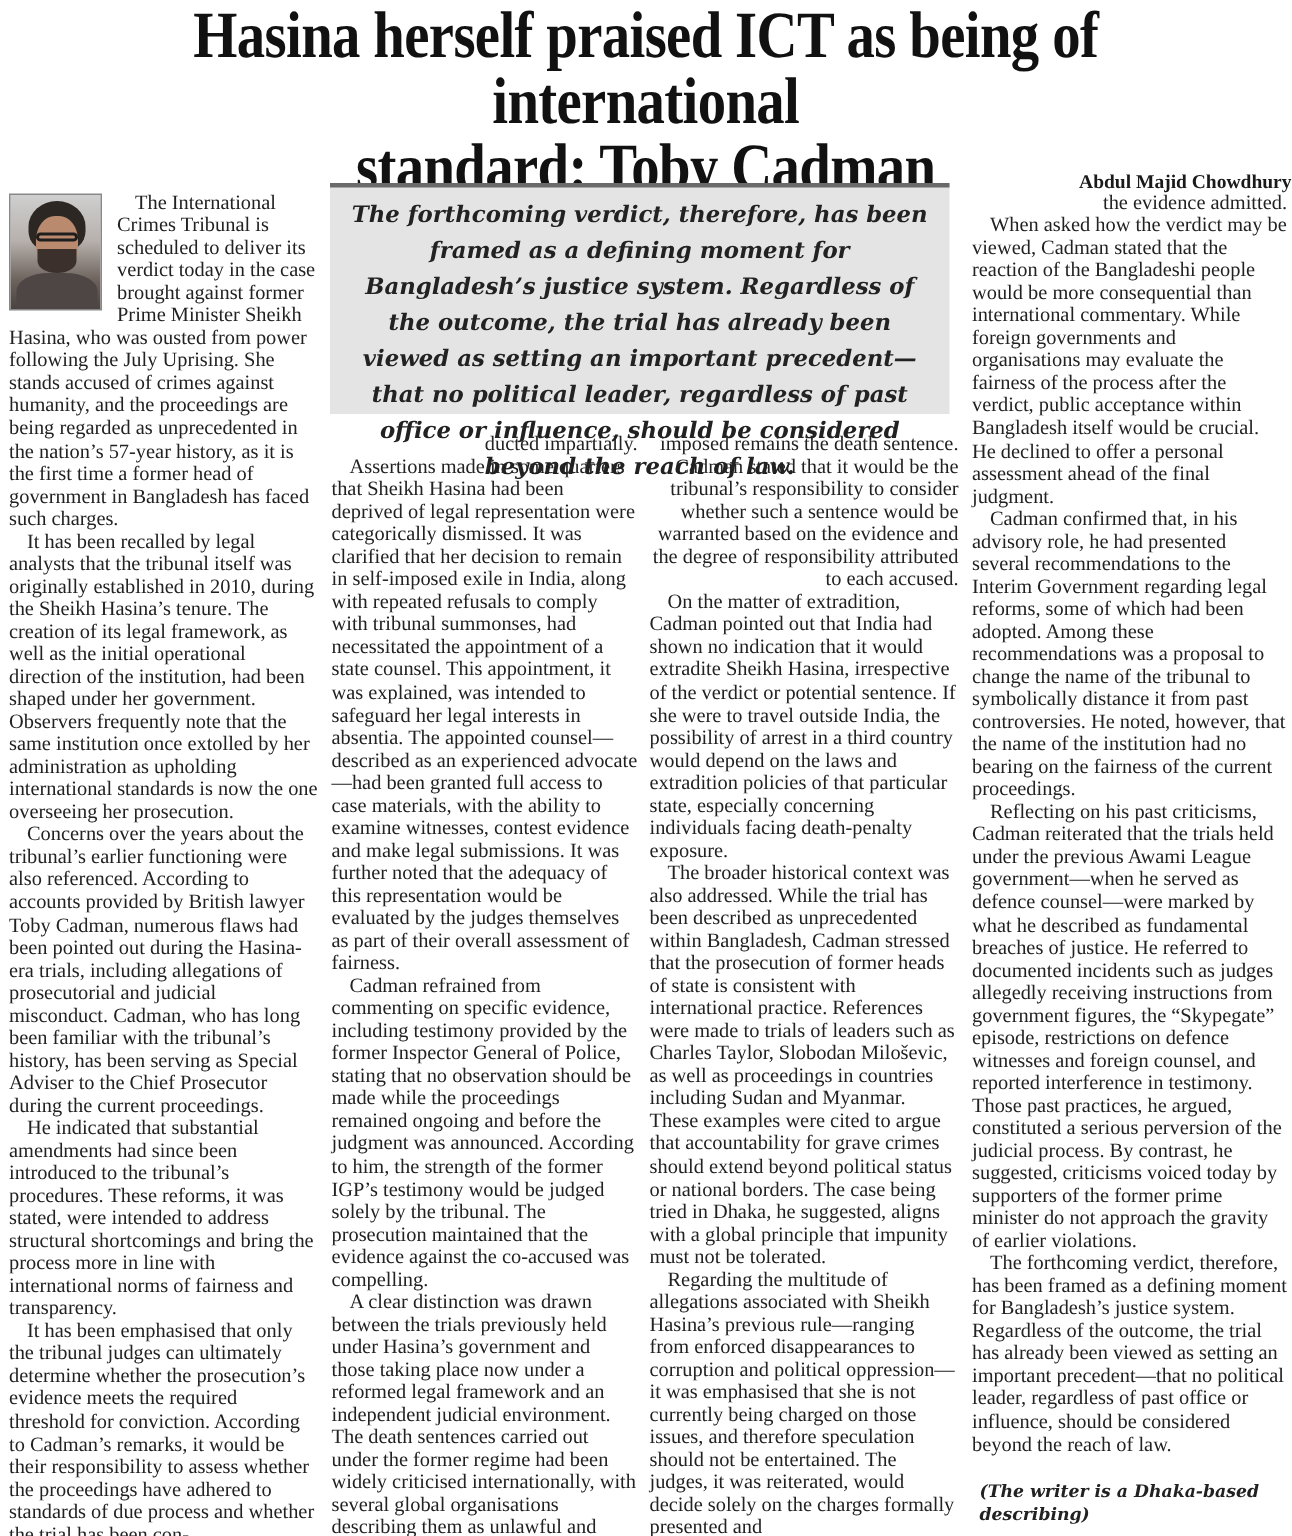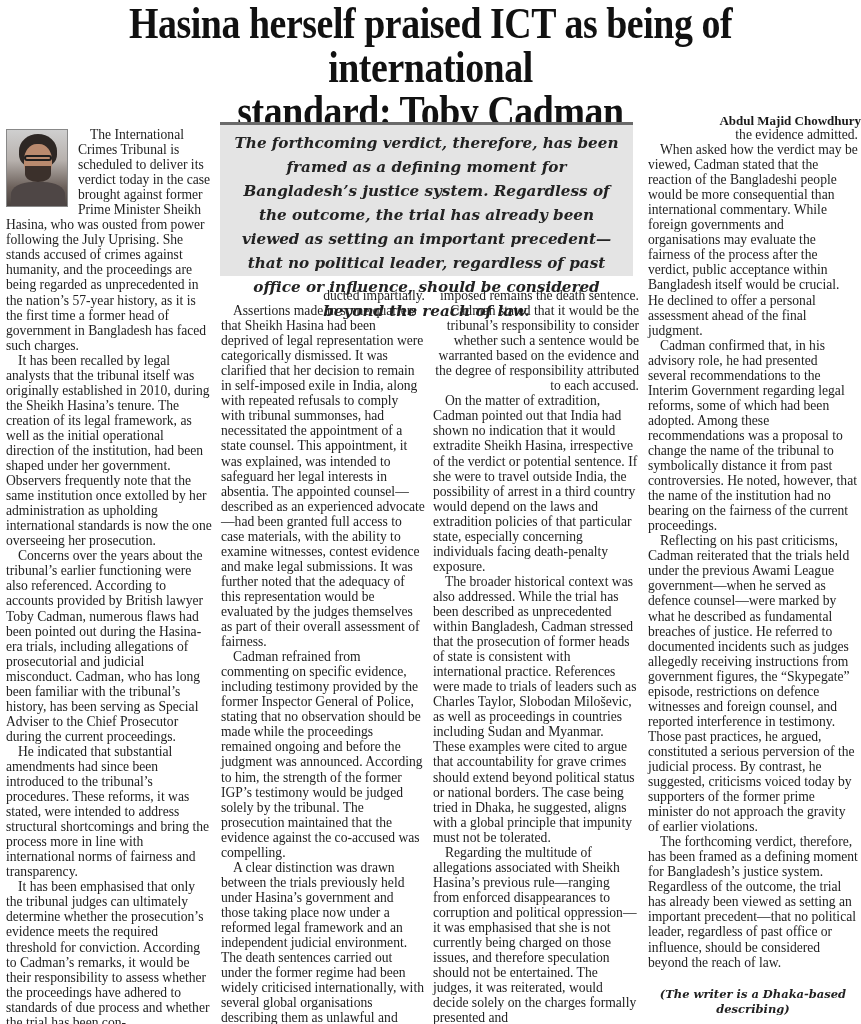--- a/index.html
+++ b/index.html
@@ -56,21 +56,21 @@
       padding: 6px 8px 0 8px;
       text-align: center;
       font-family: "DejaVu Serif", serif;
       font-style: italic; font-weight: bold;
       font-size: 15.2px; line-height: 24px;
       color: #222;
     }
 
     .signoff {
       position: absolute; right: 8px; top: 987px; width: 200px;
-      text-align: center;
+      text-align: left;
       font-family: "DejaVu Serif", serif;
       font-style: italic; font-weight: bold;
       font-size: 11.5px; line-height: 15px; color: #222;
     }
   </style>
 </head>
 <body>
 
 <h1 class="headline">
   <span>Hasina herself praised ICT as being of international</span><br>

